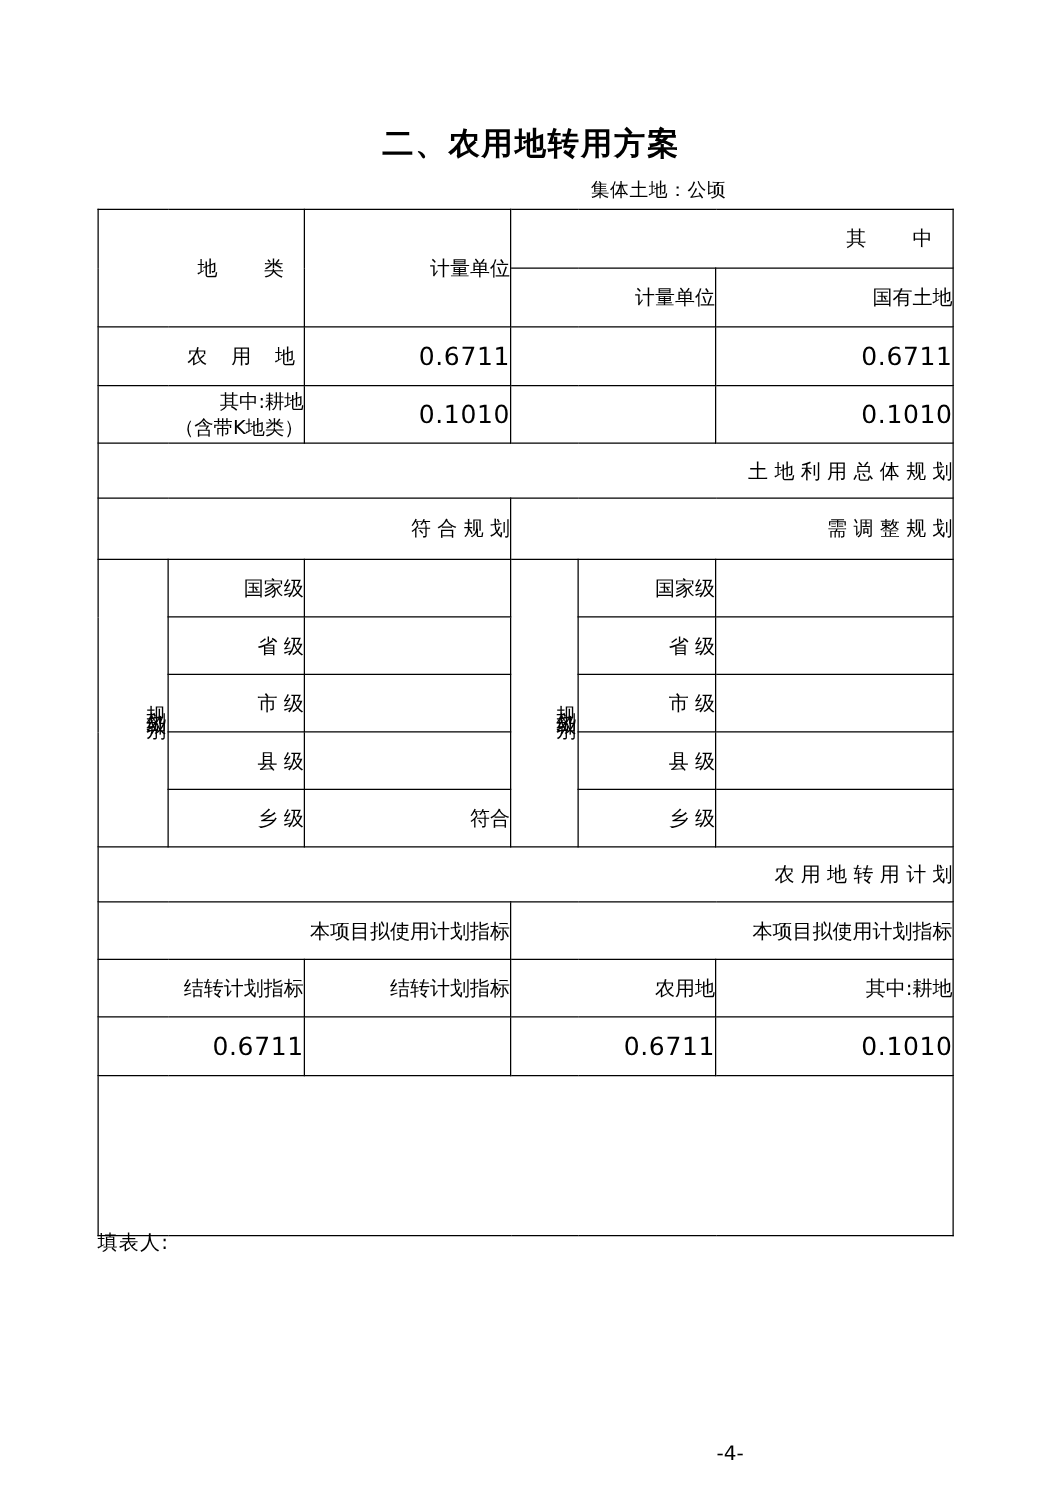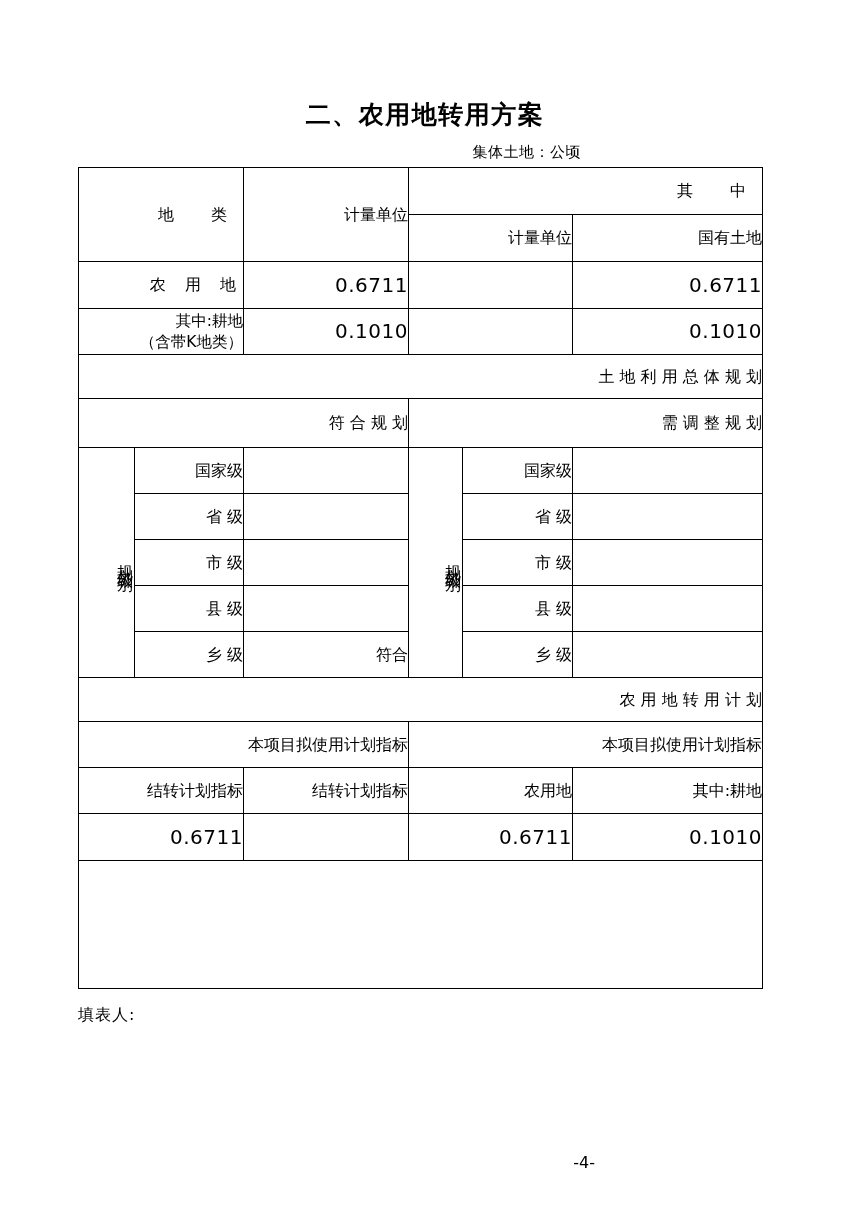--- a/index.html
+++ b/index.html
@@ -90,21 +90,21 @@
   .h-level     { height: 45px; }
   .h-plan-head { height: 45px; }
   .h-plan-sub  { height: 45px; }
   .h-plan-val  { height: 46px; }
   .h-notes     { height: 127px; }
 
   
   .filler-line {
     position: absolute;
     left: 78px;
-    top: 985px;
+    top: 964px;
     font-size: 16px;
     letter-spacing: 1px;
   }
   .page-number {
     position: absolute;
     right: 88px;
     top: 1133px;
     font-size: 16px;
   }
 </style>

